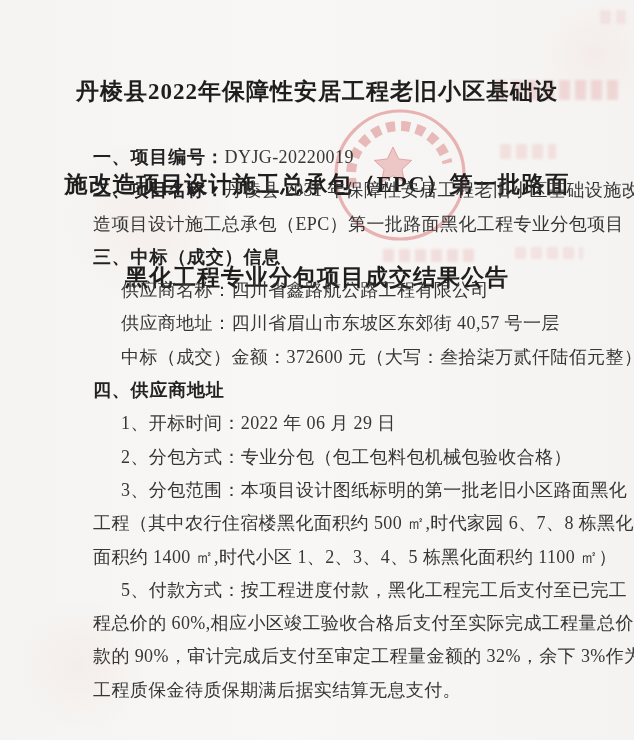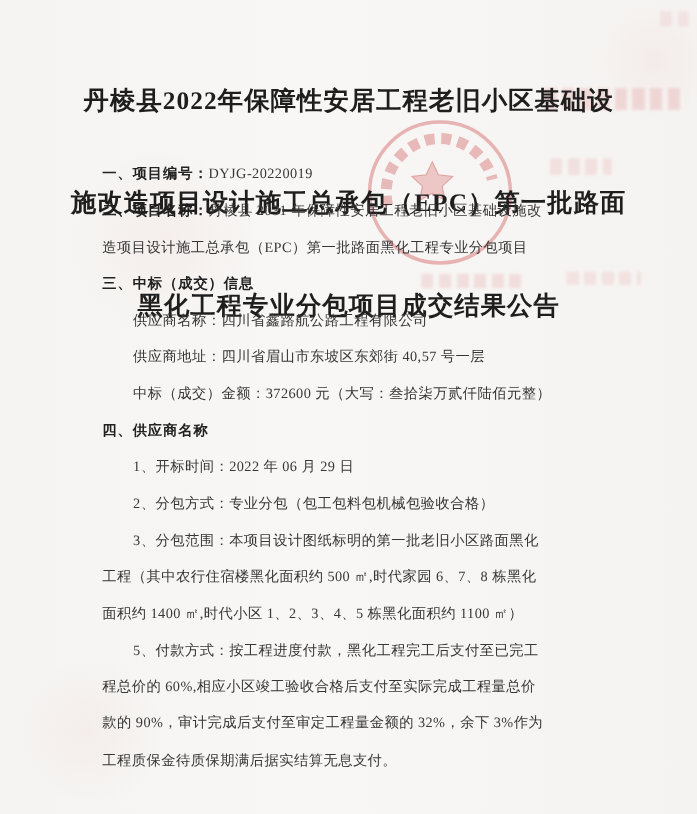--- a/index.html
+++ b/index.html
@@ -21,21 +21,21 @@
     text-align:center;font-weight:700;color:#1e1e1e;
     font-size:23px;line-height:31px;letter-spacing:1px;
     z-index:3;white-space:pre;
   }
   
   .doc-body{
     position:absolute;top:141px;left:93px;width:530px;z-index:3;
   }
   .line{
     height:33.3px;line-height:33.3px;white-space:pre;
-    font-size:13px;letter-spacing:0.4px;color:#363636;
+    font-size:18px;letter-spacing:0.4px;color:#363636;
   }
   .line.indent{padding-left:28px;}
   .lbl{
     font-family:"Liberation Sans","DejaVu Sans",sans-serif;
     font-weight:700;color:#222;letter-spacing:0.8px;
   }
   
   .seal{position:absolute;left:330px;top:105px;width:150px;height:146px;
     z-index:1;filter:blur(0.5px);pointer-events:none;}
   
@@ -84,21 +84,21 @@
   </div>
 
   <div class="doc-body" id="doc-body">
       <div class="line"><span class="lbl">一、项目编号：</span><span class="txt">DYJG-20220019</span></div>
       <div class="line"><span class="lbl">二、项目名称：</span><span class="txt">丹棱县 2031 年保障性安居工程老旧小区基础设施改</span></div>
       <div class="line"><span class="txt">造项目设计施工总承包（EPC）第一批路面黑化工程专业分包项目</span></div>
       <div class="line"><span class="lbl">三、中标（成交）信息</span></div>
       <div class="line indent"><span class="txt">供应商名称：四川省鑫路航公路工程有限公司</span></div>
       <div class="line indent"><span class="txt">供应商地址：四川省眉山市东坡区东郊街 40,57 号一层</span></div>
       <div class="line indent"><span class="txt">中标（成交）金额：372600 元（大写：叁拾柒万贰仟陆佰元整）</span></div>
-      <div class="line"><span class="lbl">四、供应商名称</span></div>
+      <div class="line"><span class="lbl">四、供应商地址</span></div>
       <div class="line indent"><span class="txt">1、开标时间：2022 年 06 月 29 日</span></div>
       <div class="line indent"><span class="txt">2、分包方式：专业分包（包工包料包机械包验收合格）</span></div>
       <div class="line indent"><span class="txt">3、分包范围：本项目设计图纸标明的第一批老旧小区路面黑化</span></div>
       <div class="line"><span class="txt">工程（其中农行住宿楼黑化面积约 500 ㎡,时代家园 6、7、8 栋黑化</span></div>
       <div class="line"><span class="txt">面积约 1400 ㎡,时代小区 1、2、3、4、5 栋黑化面积约 1100 ㎡）</span></div>
       <div class="line indent"><span class="txt">5、付款方式：按工程进度付款，黑化工程完工后支付至已完工</span></div>
       <div class="line"><span class="txt">程总价的 60%,相应小区竣工验收合格后支付至实际完成工程量总价</span></div>
       <div class="line"><span class="txt">款的 90%，审计完成后支付至审定工程量金额的 32%，余下 3%作为</span></div>
       <div class="line"><span class="txt">工程质保金待质保期满后据实结算无息支付。</span></div>
     </div>

